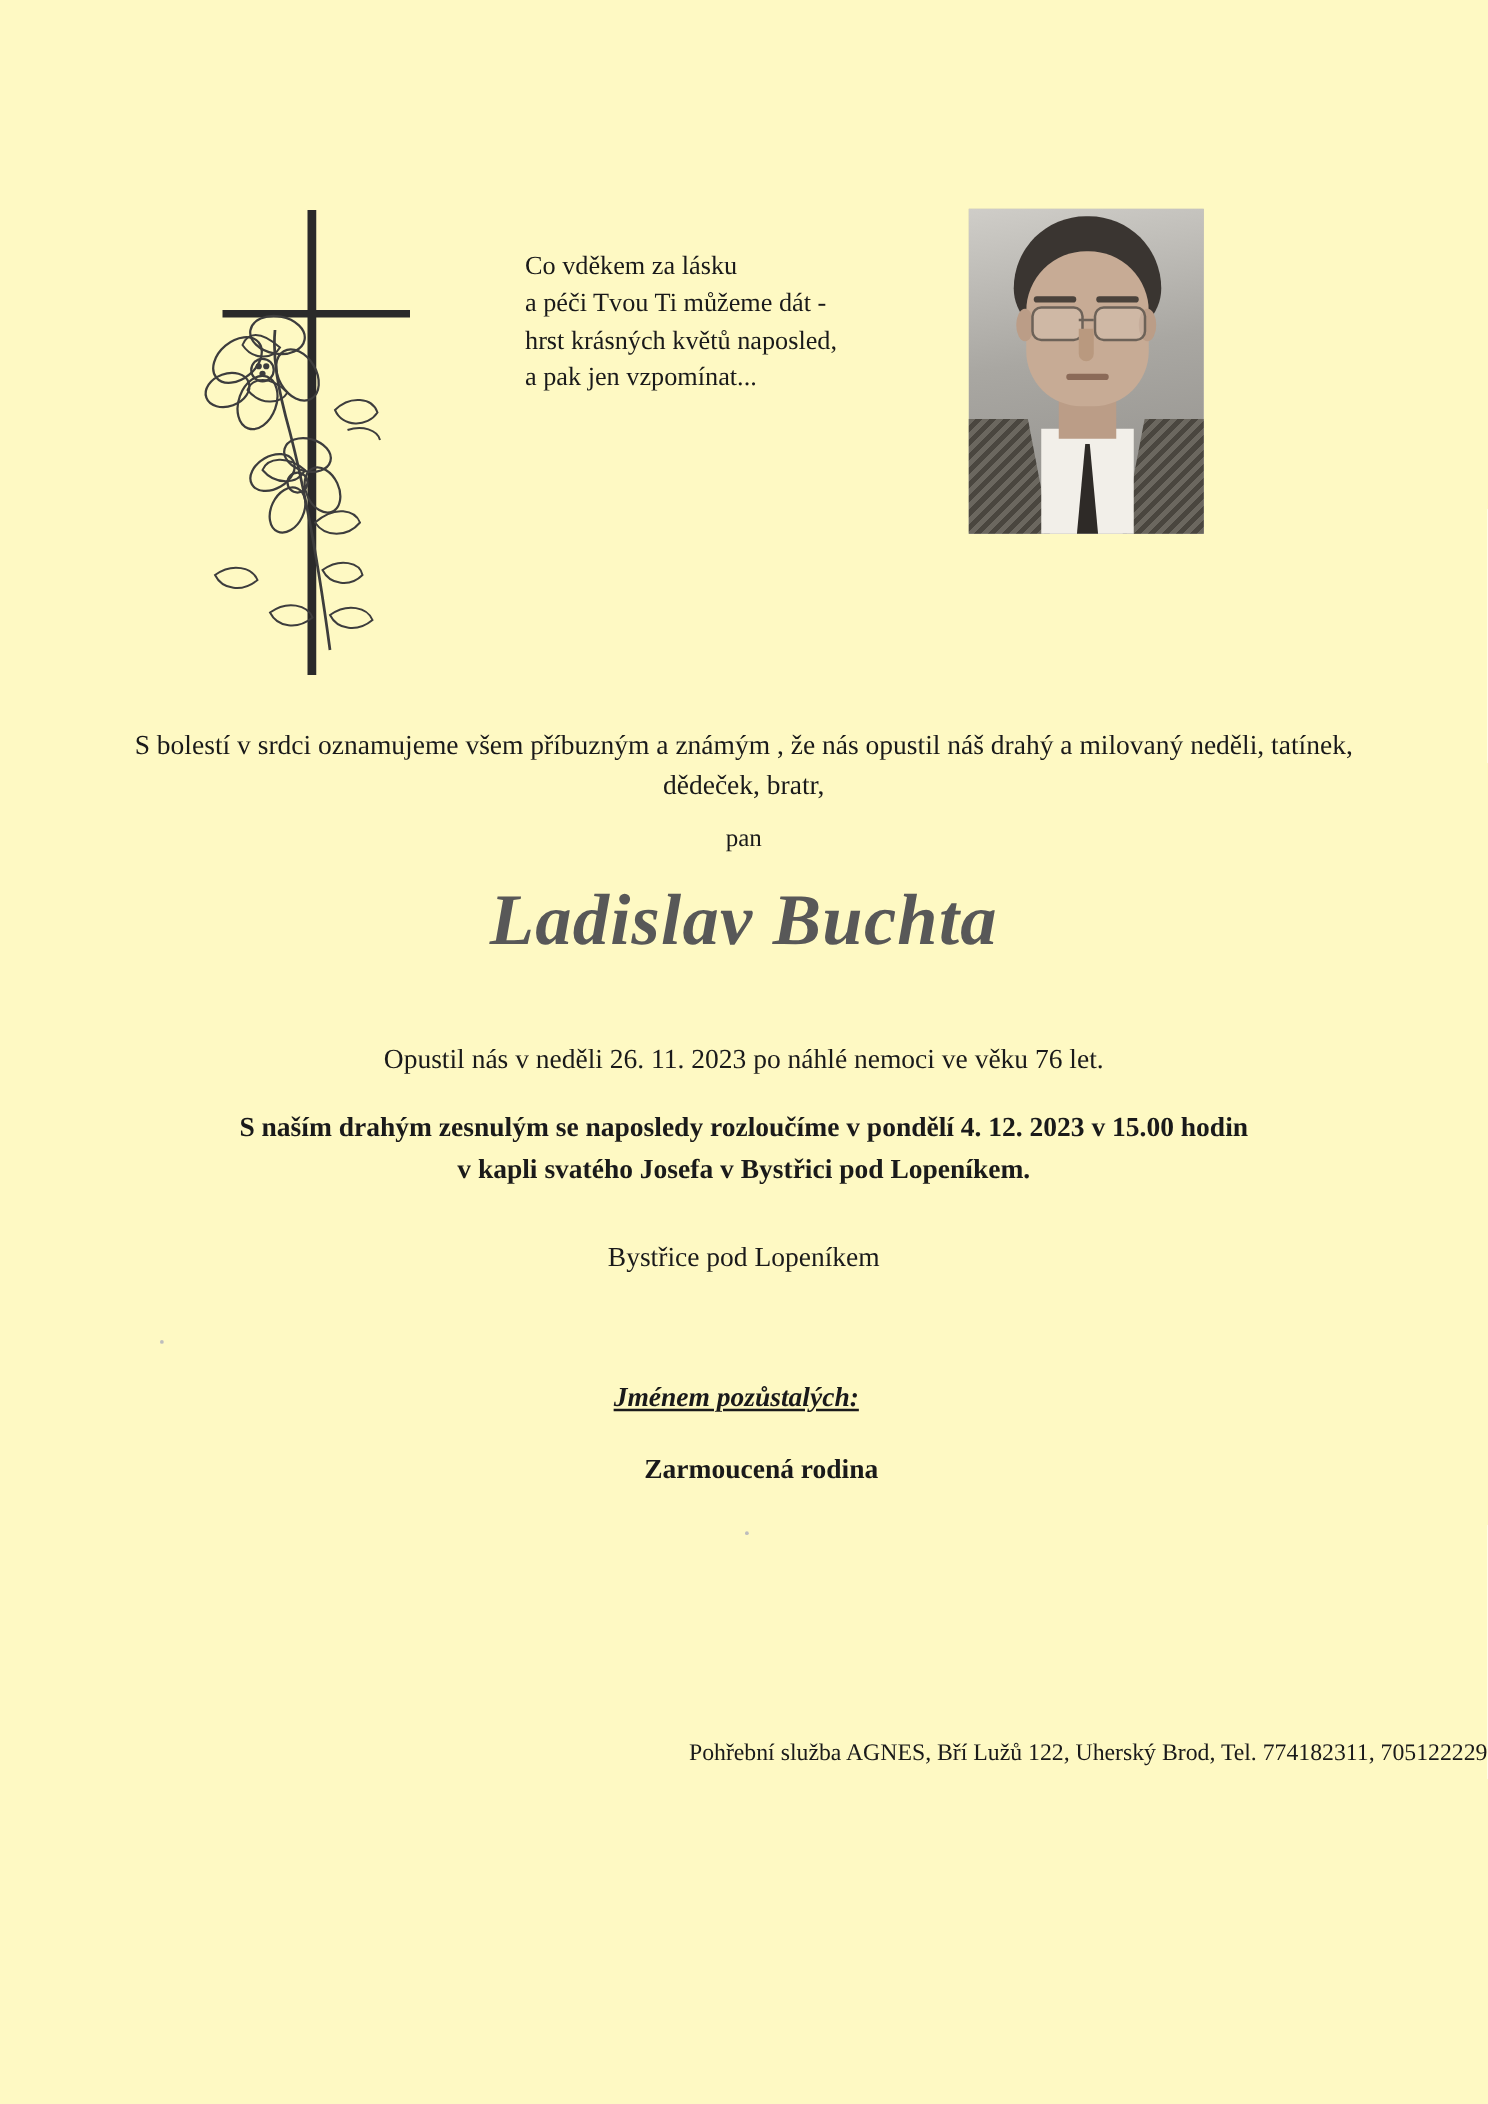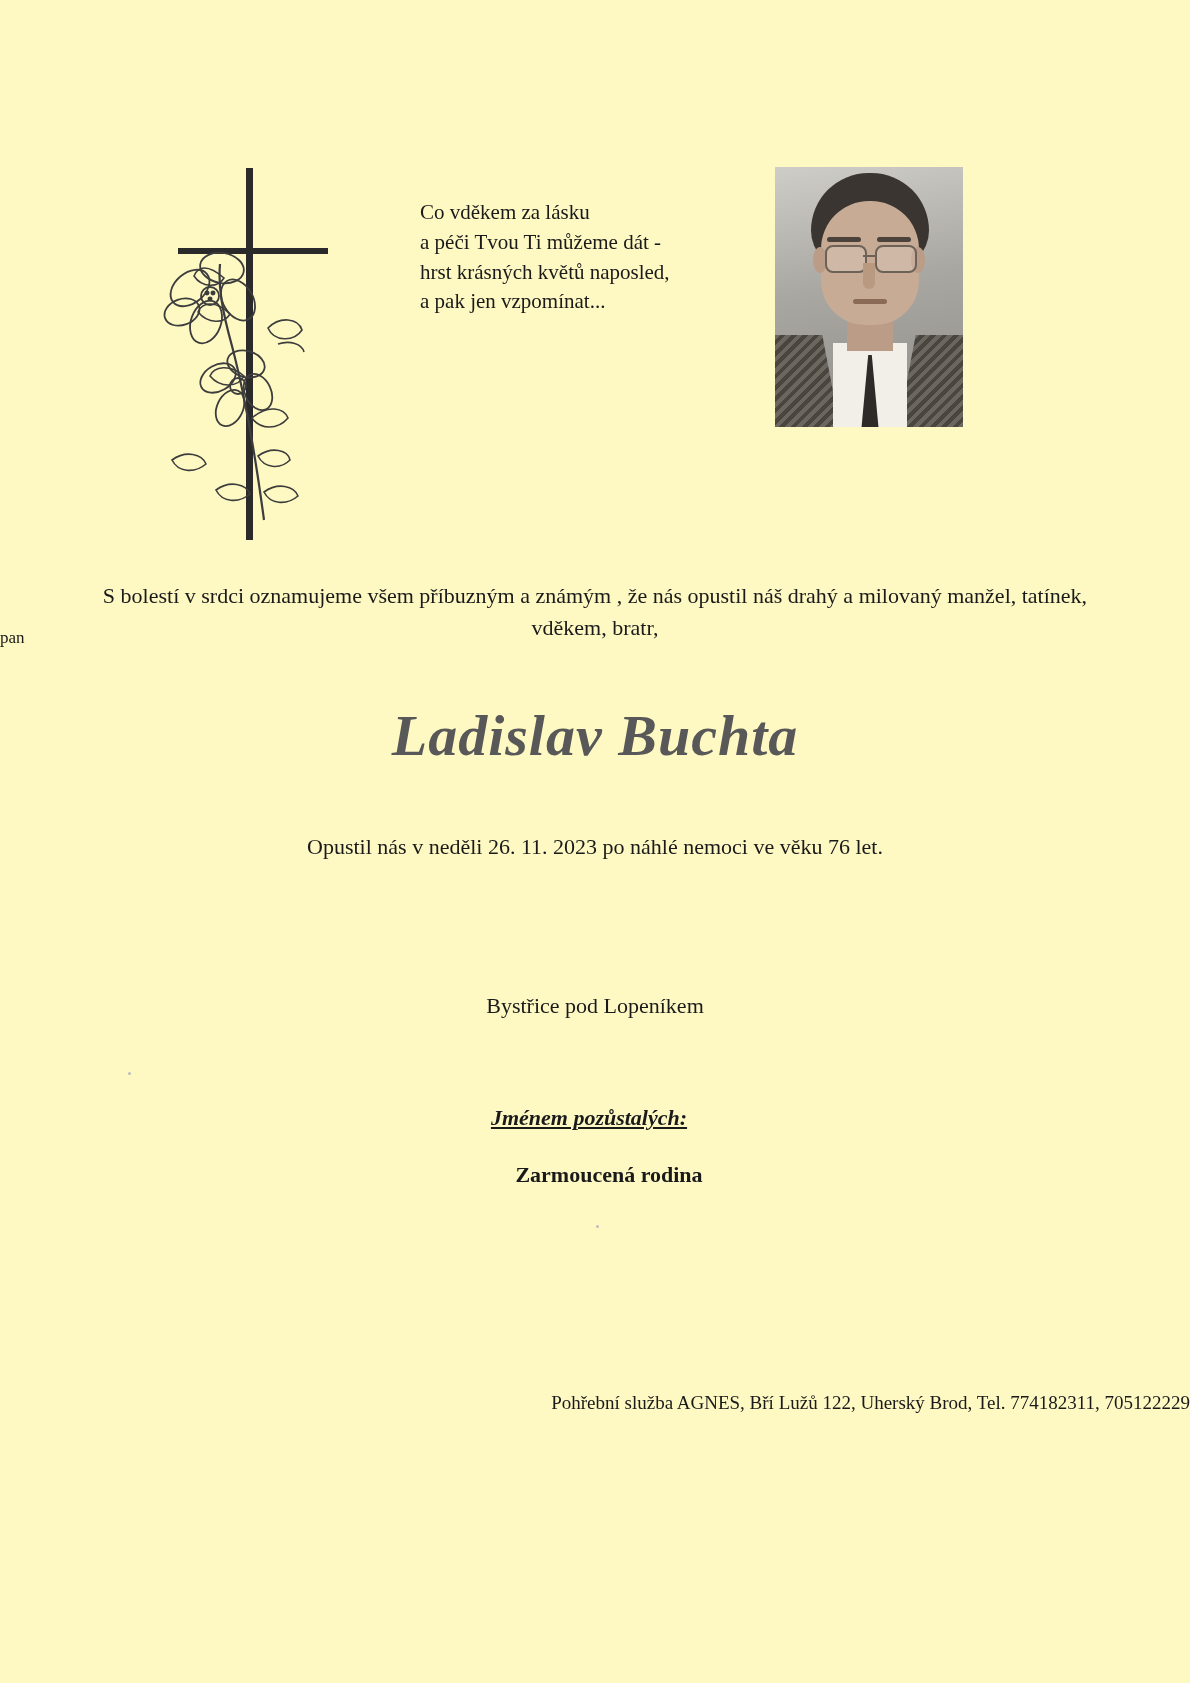--- a/index.html
+++ b/index.html
@@ -163,24 +163,24 @@
     top: 580px;
     left: 100px;
     right: 100px;
     text-align: center;
     font-size: 22px;
     line-height: 1.45;
   }
 
   .pan {
     position: absolute;
-    top: 628px;
-    left: 0; right: 0;
-    text-align: left;
-    font-size: 17px;
+    top: 660px;
+    left: 0; right: 0;
+    text-align: center;
+    font-size: 20px;
   }
 
   .name {
     position: absolute;
     top: 702px;
     left: 0; right: 0;
     text-align: center;
     font-family: "Liberation Serif", serif;
     font-weight: bold;
     font-style: italic;
@@ -325,28 +325,30 @@
         <div class="p-brow-r"></div>
         <div class="p-glass-l"></div>
         <div class="p-glass-r"></div>
         <div class="p-bridge"></div>
         <div class="p-nose"></div>
         <div class="p-mouth"></div>
       </div>
     </div>
   </div>
 
-  <div class="announce">S bolestí v srdci oznamujeme všem příbuzným a známým , že nás opustil náš drahý a milovaný manžel, tatínek, vděkem, bratr,</div>
+  <div class="announce">S bolestí v srdci oznamujeme všem příbuzným a známým , že nás opustil náš drahý a milovaný neděli, tatínek, dědeček, bratr,</div>
 
   <div class="pan">pan</div>
 
   <div class="name">Ladislav Buchta</div>
 
   <div class="passed">Opustil nás v neděli 26. 11. 2023 po náhlé nemoci ve věku 76 let.</div>
 
+  <div class="farewell">S naším drahým zesnulým se naposledy rozloučíme v pondělí 4. 12. 2023 v 15.00 hodin
+v kapli svatého Josefa v Bystřici pod Lopeníkem.</div>
 
   <div class="place">Bystřice pod Lopeníkem</div>
 
   <div class="on-behalf"><span>Jménem pozůstalých:</span></div>
 
   <div class="family">Zarmoucená rodina</div>
 
   <div class="footer">Pohřební služba AGNES, Bří Lužů 122, Uherský Brod, Tel. 774182311, 705122229</div>
 
   <span class="speck" style="left:128px; top:1072px;"></span>

